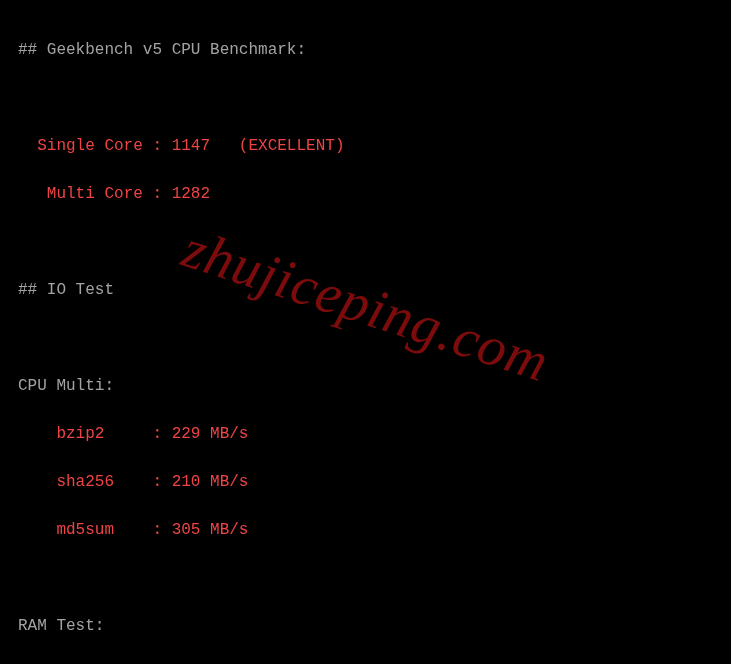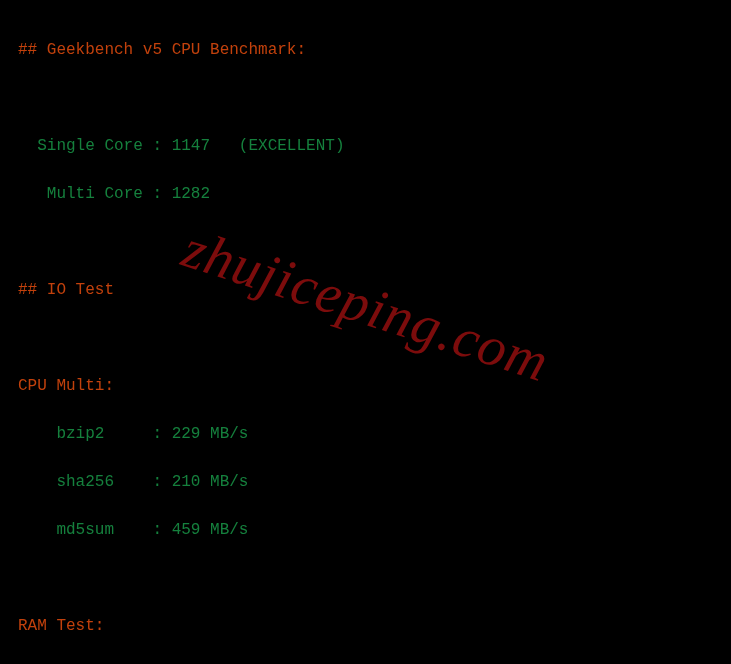--- a/index.html
+++ b/index.html
@@ -12,22 +12,22 @@
     color: #ccc;
     width: 731px;
     height: 664px;
     overflow: hidden;
     position: relative;
   }
   .term {
     padding: 14px 18px;
     white-space: pre;
   }
-  .cyan { color: #c2410c; }
-  .white { color: #15803d; }
+  .cyan { color: #a3a3a3; }
+  .white { color: #ef4444; }
   .watermark {
     position: absolute;
     left: 50%;
     top: 46%;
     transform: translate(-50%, -50%) rotate(18deg);
     font-family: Georgia, "Times New Roman", serif;
     font-size: 56px;
     font-style: italic;
     color: rgba(200, 20, 20, 0.62);
     pointer-events: none;
@@ -43,21 +43,21 @@
 <span class="line cyan">## Geekbench v5 CPU Benchmark:</span>
 <span class="line"> </span>
 <span class="line white">  <span>Single Core</span> : <span>1147</span>   <span>(EXCELLENT)</span></span>
 <span class="line white">   <span>Multi Core</span> : <span>1282</span></span>
 <span class="line"> </span>
 <span class="line cyan">## IO Test</span>
 <span class="line"> </span>
 <span class="line cyan">CPU Multi:</span>
 <span class="line white">    <span>bzip2</span>     : <span>229 MB/s</span></span>
 <span class="line white">    <span>sha256</span>    : <span>210 MB/s</span></span>
-<span class="line white">    <span>md5sum</span>    : <span>459 MB/s</span></span>
+<span class="line white">    <span>md5sum</span>    : <span>305 MB/s</span></span>
 <span class="line"> </span>
 <span class="line cyan">RAM Test:</span>
 <span class="line white">    : </span>
 
 
 
 
 
 
 

